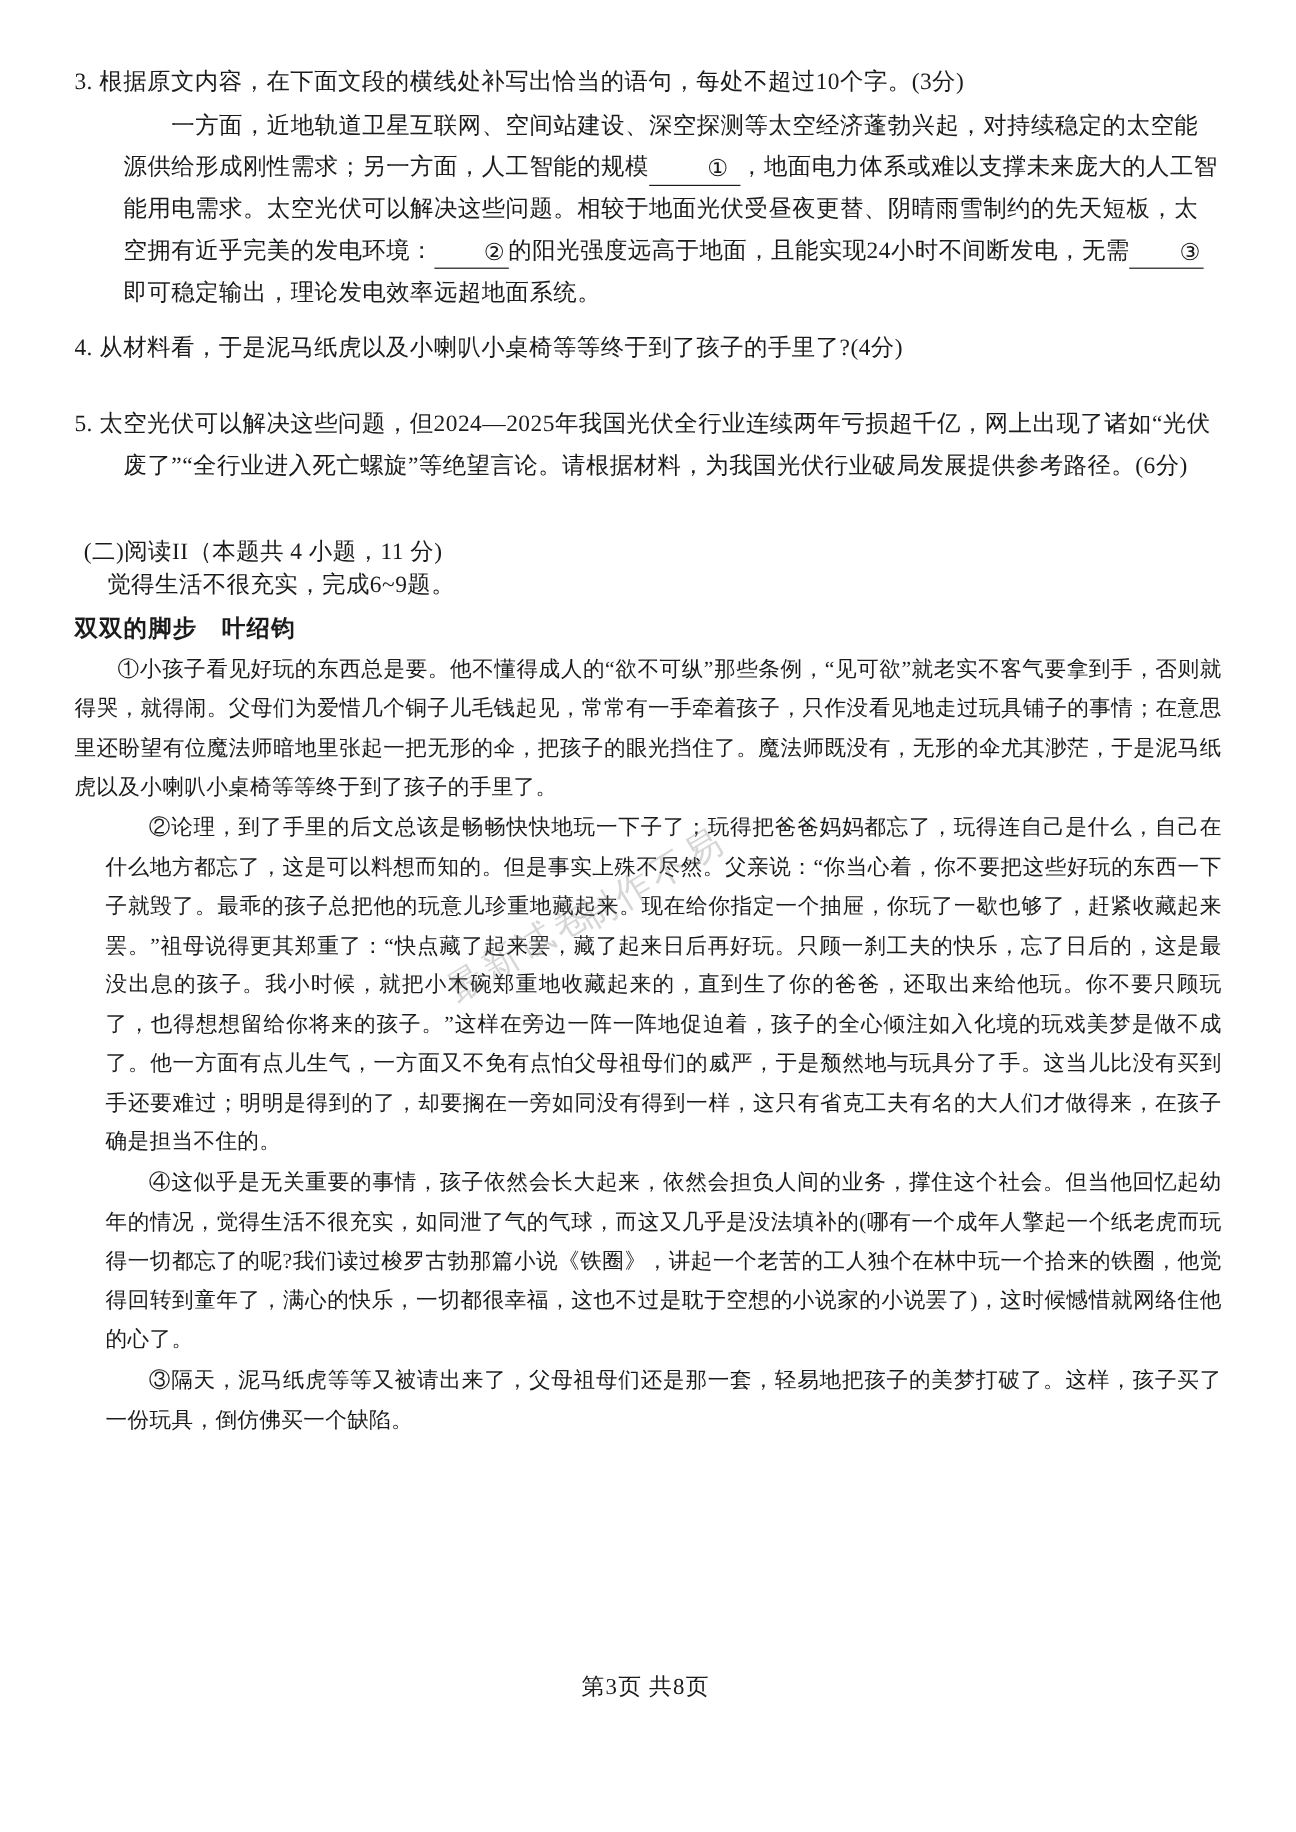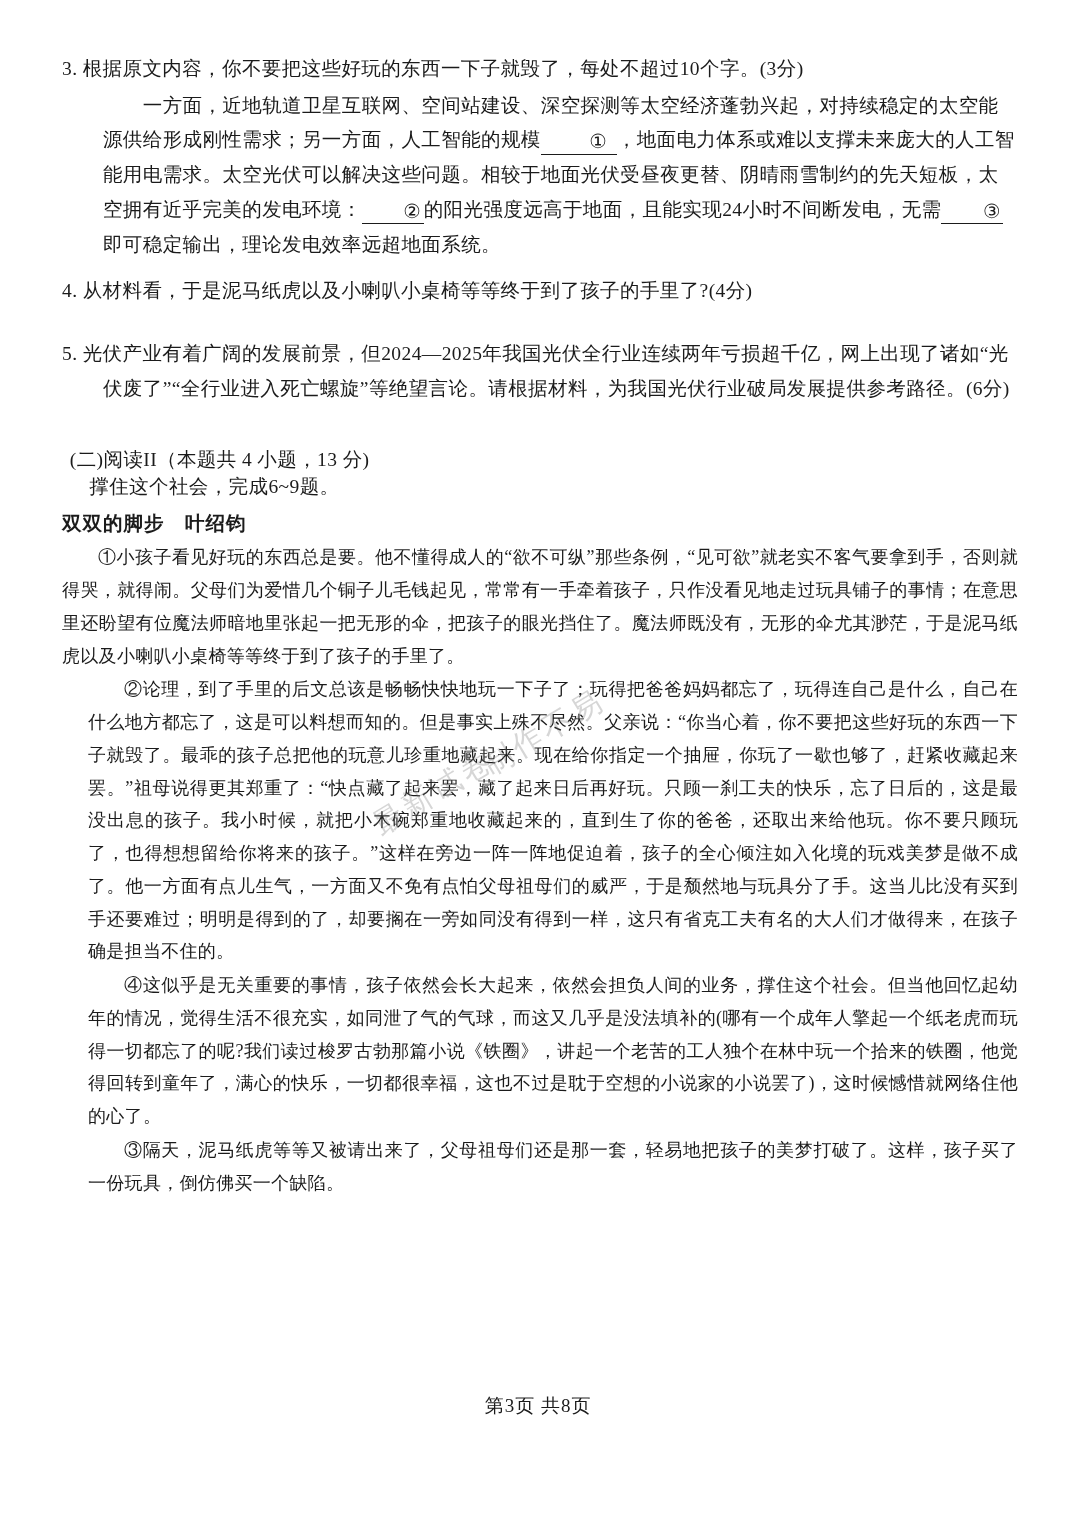--- a/index.html
+++ b/index.html
@@ -107,43 +107,43 @@
   }
   .wm1 { left: 10px; top: 210px; }
   .wm2 { left: 120px; top: 150px; }
 </style>
 </head>
 <body>
 
 <div class="page">
 
   <div class="q">
-    <span class="q-head"><span>3.</span> <span>根据原文内容，你不要把这些好玩的东西一下子就毁了，每处不超过10个字。(3分)</span></span>
+    <span class="q-head"><span>3.</span> <span>根据原文内容，在下面文段的横线处补写出恰当的语句，每处不超过10个字。(3分)</span></span>
     <span class="indent-hang">
       <span style="display:inline;text-indent:2em;">　　<span>一方面，近地轨道卫星互联网、空间站建设、深空探测等太空经济蓬勃兴起，对持续稳定的太空能源供给形成刚性需求；另一方面，人工智能的规模</span><span class="blank-line">①</span><span>，地面电力体系或难以支撑未来庞大的人工智能用电需求。太空光伏可以解决这些问题。相较于地面光伏受昼夜更替、阴晴雨雪制约的先天短板，太空拥有近乎完美的发电环境：</span><span class="blank-line short">②</span><span>的阳光强度远高于地面，且能实现24小时不间断发电，无需</span><span class="blank-line short">③</span><span>即可稳定输出，理论发电效率远超地面系统。</span></span>
     </span>
   </div>
 
   <div class="gap-sm"></div>
 
   <div class="q">
     <span class="q-head"><span>4.</span> <span>从材料看，于是泥马纸虎以及小喇叭小桌椅等等终于到了孩子的手里了?(4分)</span></span>
   </div>
 
   <div class="gap-md"></div>
 
   <div class="q">
-    <span style="display:block;padding-left:2.1em;text-indent:-2.1em;"><span>5.</span> <span>光伏产业有着广阔的发展前景，但2024—2025年我国光伏全行业连续两年亏损超千亿，网上出现了诸如“光伏废了”“全行业进入死亡螺旋”等绝望言论。请根据材料，为我国光伏行业破局发展提供参考路径。(6分)</span></span>
+    <span style="display:block;padding-left:2.1em;text-indent:-2.1em;"><span>5.</span> <span>太空光伏可以解决这些问题，但2024—2025年我国光伏全行业连续两年亏损超千亿，网上出现了诸如“光伏废了”“全行业进入死亡螺旋”等绝望言论。请根据材料，为我国光伏行业破局发展提供参考路径。(6分)</span></span>
   </div>
 
   <div class="gap-lg"></div>
 
   <div>
-    <span class="section-title">(二)阅读II（本题共 4 小题，13 分)</span>
-    <span class="section-sub">撑住这个社会，完成6~9题。</span>
+    <span class="section-title">(二)阅读II（本题共 4 小题，11 分)</span>
+    <span class="section-sub">觉得生活不很充实，完成6~9题。</span>
     <div class="article-title">双双的脚步　叶绍钧</div>
 
     <p class="para">①小孩子看见好玩的东西总是要。他不懂得成人的“欲不可纵”那些条例，“见可欲”就老实不客气要拿到手，否则就得哭，就得闹。父母们为爱惜几个铜子儿毛钱起见，常常有一手牵着孩子，只作没看见地走过玩具铺子的事情；在意思里还盼望有位魔法师暗地里张起一把无形的伞，把孩子的眼光挡住了。魔法师既没有，无形的伞尤其渺茫，于是泥马纸虎以及小喇叭小桌椅等等终于到了孩子的手里了。</p>
     <p class="para">②论理，到了手里的后文总该是畅畅快快地玩一下子了；玩得把爸爸妈妈都忘了，玩得连自己是什么，自己在什么地方都忘了，这是可以料想而知的。但是事实上殊不尽然。父亲说：“你当心着，你不要把这些好玩的东西一下子就毁了。最乖的孩子总把他的玩意儿珍重地藏起来。现在给你指定一个抽屉，你玩了一歇也够了，赶紧收藏起来罢。”祖母说得更其郑重了：“快点藏了起来罢，藏了起来日后再好玩。只顾一刹工夫的快乐，忘了日后的，这是最没出息的孩子。我小时候，就把小木碗郑重地收藏起来的，直到生了你的爸爸，还取出来给他玩。你不要只顾玩了，也得想想留给你将来的孩子。”这样在旁边一阵一阵地促迫着，孩子的全心倾注如入化境的玩戏美梦是做不成了。他一方面有点儿生气，一方面又不免有点怕父母祖母们的威严，于是颓然地与玩具分了手。这当儿比没有买到手还要难过；明明是得到的了，却要搁在一旁如同没有得到一样，这只有省克工夫有名的大人们才做得来，在孩子确是担当不住的。</p>
     <p class="para">④这似乎是无关重要的事情，孩子依然会长大起来，依然会担负人间的业务，撑住这个社会。但当他回忆起幼年的情况，觉得生活不很充实，如同泄了气的气球，而这又几乎是没法填补的(哪有一个成年人擎起一个纸老虎而玩得一切都忘了的呢?我们读过梭罗古勃那篇小说《铁圈》，讲起一个老苦的工人独个在林中玩一个拾来的铁圈，他觉得回转到童年了，满心的快乐，一切都很幸福，这也不过是耽于空想的小说家的小说罢了)，这时候憾惜就网络住他的心了。</p>
     <p class="para">③隔天，泥马纸虎等等又被请出来了，父母祖母们还是那一套，轻易地把孩子的美梦打破了。这样，孩子买了一份玩具，倒仿佛买一个缺陷。</p>
   </div>
 
   <div class="watermark">
     <span class="wm1">最新试卷</span>

